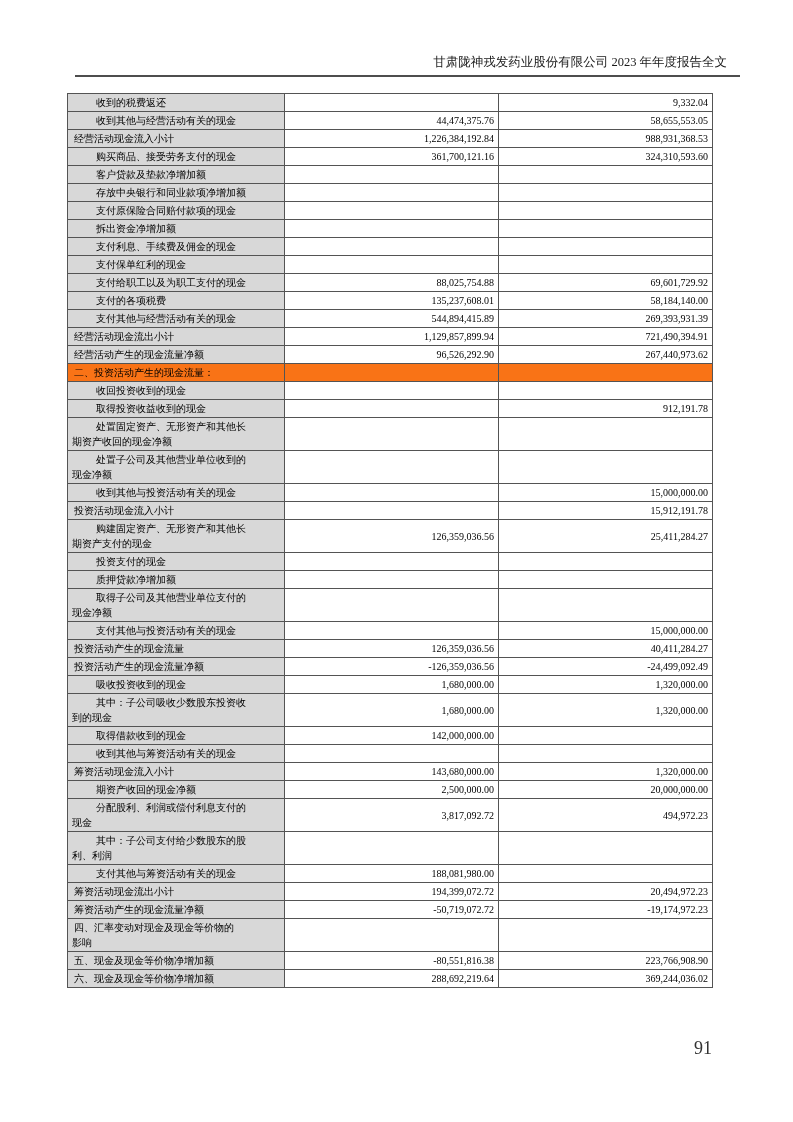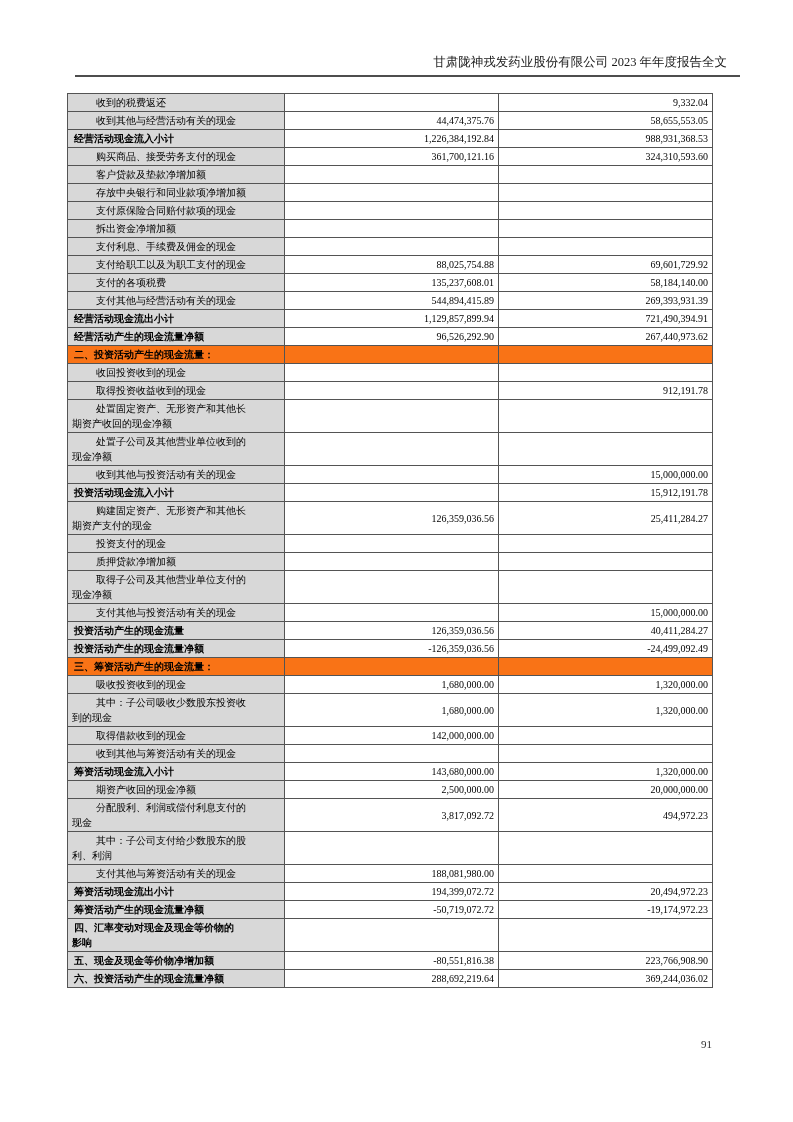--- a/index.html
+++ b/index.html
@@ -53,27 +53,27 @@
     background: #d8d8d8;
     white-space: pre-line;
     text-align: left;
   }
   td.num {
     background: #ffffff;
     text-align: right;
     white-space: nowrap;
   }
   tr.sec td { background: #f97316; }
-  .ind0 { text-indent: 2px; font-weight: bold; }
+  .ind0 { text-indent: 2px; }
   .ind1 { text-indent: 24px; }
   .page-number {
     position: absolute;
     top: 1038px;
     right: 81px;
-    font-size: 11px;
+    font-size: 18px;
     color: #333333;
   }
 </style>
 </head>
 <body>
 
 <div class="page">
 
   <div class="header-title">甘肃陇神戎发药业股份有限公司 2023 年年度报告全文</div>
 
@@ -125,20 +125,25 @@
           <td class="label ind1">拆出资金净增加额</td>
           <td class="num"></td>
           <td class="num"></td>
         </tr>
         <tr>
           <td class="label ind1">支付利息、手续费及佣金的现金</td>
           <td class="num"></td>
           <td class="num"></td>
         </tr>
         <tr>
+          <td class="label ind1">支付保单红利的现金</td>
+          <td class="num"></td>
+          <td class="num"></td>
+        </tr>
+        <tr>
           <td class="label ind1">支付给职工以及为职工支付的现金</td>
           <td class="num">88,025,754.88</td>
           <td class="num">69,601,729.92</td>
         </tr>
         <tr>
           <td class="label ind1">支付的各项税费</td>
           <td class="num">135,237,608.01</td>
           <td class="num">58,184,140.00</td>
         </tr>
         <tr>
@@ -223,25 +228,20 @@
         <tr>
           <td class="label ind0">投资活动产生的现金流量</td>
           <td class="num">126,359,036.56</td>
           <td class="num">40,411,284.27</td>
         </tr>
         <tr>
           <td class="label ind0">投资活动产生的现金流量净额</td>
           <td class="num">-126,359,036.56</td>
           <td class="num">-24,499,092.49</td>
         </tr>
-        <tr class="sec">
-          <td class="label ind0">三、筹资活动产生的现金流量：</td>
-          <td class="num"></td>
-          <td class="num"></td>
-        </tr>
         <tr>
           <td class="label ind1">吸收投资收到的现金</td>
           <td class="num">1,680,000.00</td>
           <td class="num">1,320,000.00</td>
         </tr>
         <tr>
           <td class="label ind1">其中：子公司吸收少数股东投资收
 到的现金</td>
           <td class="num">1,680,000.00</td>
           <td class="num">1,320,000.00</td>
@@ -298,21 +298,21 @@
 影响</td>
           <td class="num"></td>
           <td class="num"></td>
         </tr>
         <tr>
           <td class="label ind0">五、现金及现金等价物净增加额</td>
           <td class="num">-80,551,816.38</td>
           <td class="num">223,766,908.90</td>
         </tr>
         <tr>
-          <td class="label ind0">六、投资活动产生的现金流量净额</td>
+          <td class="label ind0">六、现金及现金等价物净增加额</td>
           <td class="num">288,692,219.64</td>
           <td class="num">369,244,036.02</td>
         </tr>
       </tbody>
   </table>
 
   <div class="page-number">91</div>
 
 </div>
 

